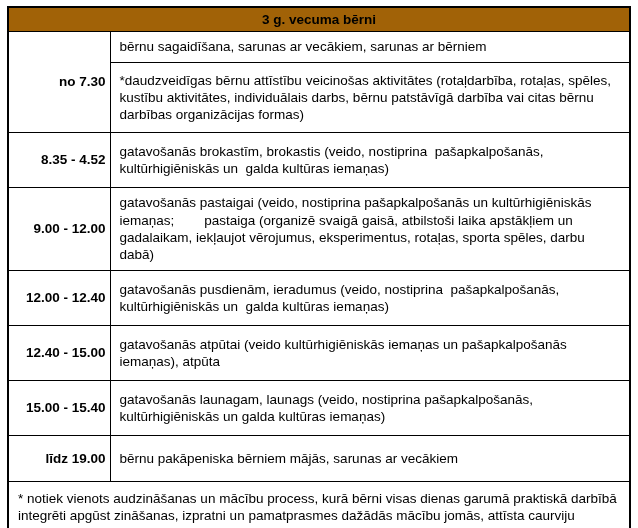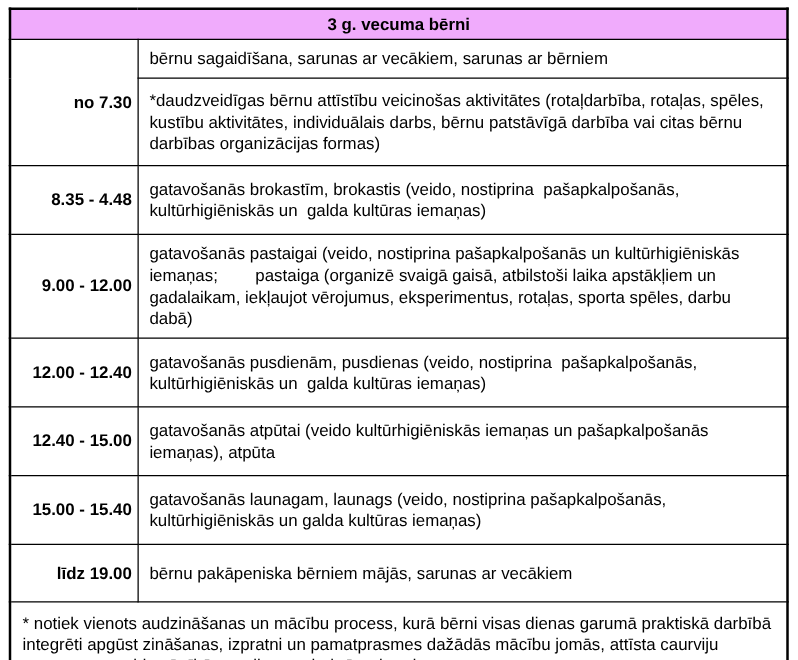--- a/index.html
+++ b/index.html
@@ -23,21 +23,21 @@
     width: 624px;
     border: 2px solid #000000;
   }
   table.schedule td, table.schedule th {
     border: 1px solid #000000;
     vertical-align: middle;
     font-size: 13.5px;
     line-height: 17.3px;
   }
   th.title-cell {
-    background: #f0abfc;
+    background: #a16207;
     font-weight: bold;
     text-align: center;
     font-size: 14px;
     height: 21px;
     padding: 1px 4px;
     border-bottom-width: 2px;
   }
   td.time-cell {
     width: 102px;
     font-weight: bold;
@@ -81,32 +81,32 @@
 
       <tr class="r-arrival">
         <td class="time-cell" rowspan="2">no 7.30</td>
         <td class="desc-cell">bērnu sagaidīšana, sarunas ar vecākiem, sarunas ar bērniem</td>
       </tr>
       <tr class="r-activities">
         <td class="desc-cell">*daudzveidīgas bērnu attīstību veicinošas aktivitātes (rotaļdarbība, rotaļas, spēles, kustību aktivitātes, individuālais darbs, bērnu patstāvīgā darbība vai citas bērnu darbības organizācijas formas)</td>
       </tr>
 
       <tr class="r-breakfast">
-        <td class="time-cell">8.35 - 4.48</td>
+        <td class="time-cell">8.35 - 4.52</td>
         <td class="desc-cell">gatavošanās brokastīm, brokastis (veido, nostiprina  pašapkalpošanās, kultūrhigiēniskās un  galda kultūras iemaņas)</td>
       </tr>
 
       <tr class="r-walk">
         <td class="time-cell">9.00 - 12.00</td>
         <td class="desc-cell">gatavošanās pastaigai (veido, nostiprina pašapkalpošanās un kultūrhigiēniskās iemaņas;        pastaiga (organizē svaigā gaisā, atbilstoši laika apstākļiem un gadalaikam, iekļaujot vērojumus, eksperimentus, rotaļas, sporta spēles, darbu dabā)</td>
       </tr>
 
       <tr class="r-lunch">
         <td class="time-cell">12.00 - 12.40</td>
-        <td class="desc-cell">gatavošanās pusdienām, pusdienas (veido, nostiprina  pašapkalpošanās, kultūrhigiēniskās un  galda kultūras iemaņas)</td>
+        <td class="desc-cell">gatavošanās pusdienām, ieradumus (veido, nostiprina  pašapkalpošanās, kultūrhigiēniskās un  galda kultūras iemaņas)</td>
       </tr>
 
       <tr class="r-rest">
         <td class="time-cell">12.40 - 15.00</td>
         <td class="desc-cell">gatavošanās atpūtai (veido kultūrhigiēniskās iemaņas un pašapkalpošanās iemaņas), atpūta</td>
       </tr>
 
       <tr class="r-snack">
         <td class="time-cell">15.00 - 15.40</td>
         <td class="desc-cell">gatavošanās launagam, launags (veido, nostiprina pašapkalpošanās, kultūrhigiēniskās un galda kultūras iemaņas)</td>

